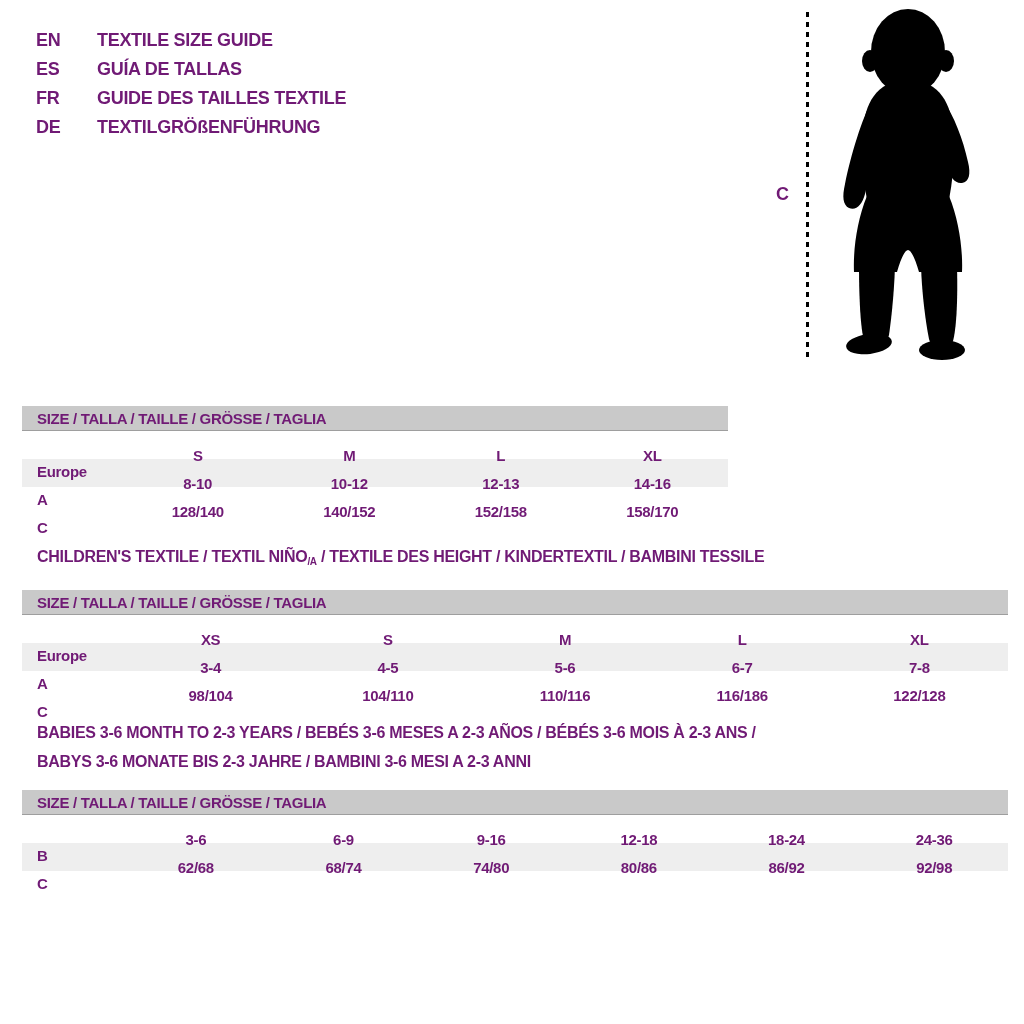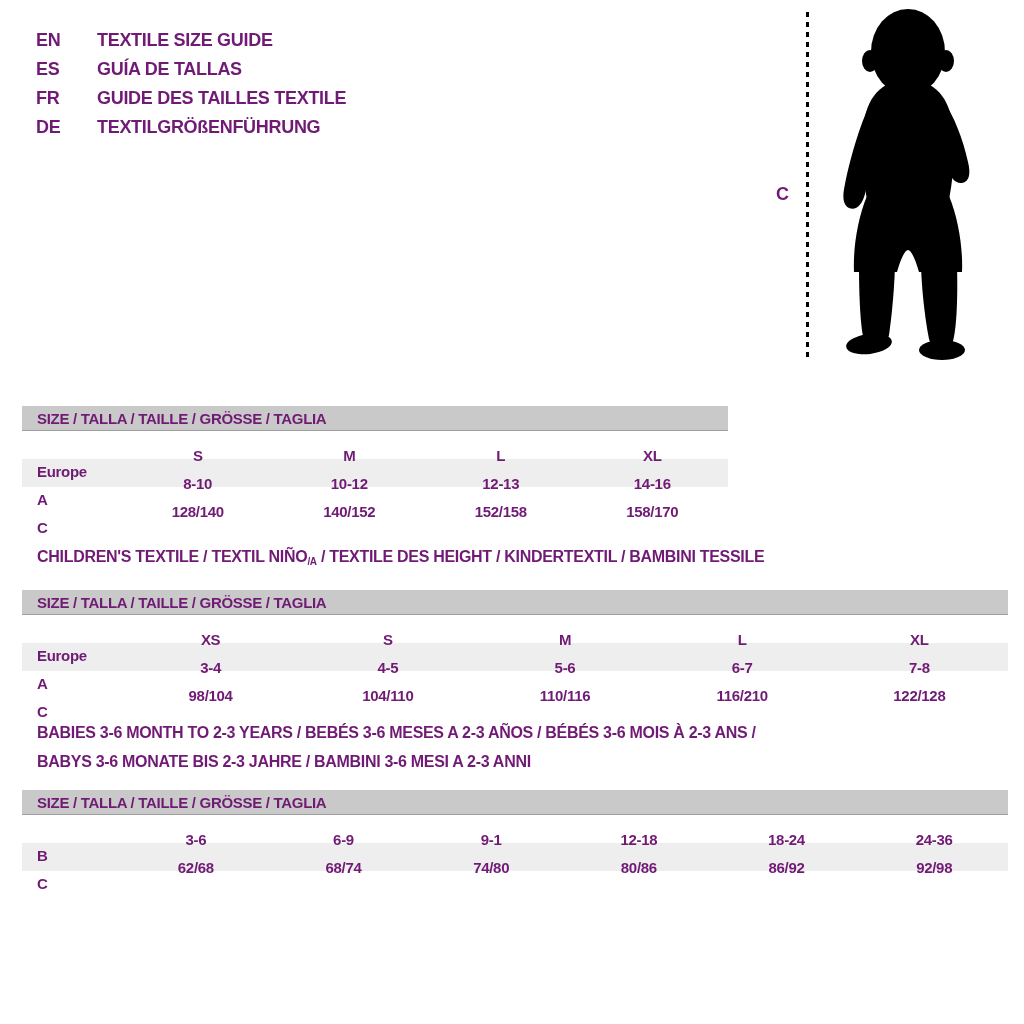--- a/index.html
+++ b/index.html
@@ -142,36 +142,36 @@
       <span class="cell">4-5</span>
       <span class="cell">5-6</span>
       <span class="cell">6-7</span>
       <span class="cell">7-8</span>
     </div>
     <div class="trow cols-5">
       <span class="rlabel">C</span>
       <span class="cell">98/104</span>
       <span class="cell">104/110</span>
       <span class="cell">110/116</span>
-      <span class="cell">116/210</span>
+      <span class="cell">116/186</span>
       <span class="cell">122/128</span>
     </div>
   </div>
 
   <div class="section-title" id="babies-title">
     <div>BABIES 3-6 MONTH TO 2-3 YEARS / BEBÉS 3-6 MESES A 2-3 AÑOS / BÉBÉS 3-6 MOIS À 2-3 ANS /</div>
     <div>BABYS 3-6 MONATE BIS 2-3 JAHRE / BAMBINI 3-6 MESI A 2-3 ANNI</div>
   </div>
   <div class="size-table" id="babies-table">
     <div class="thead">SIZE / TALLA / TAILLE / GRÖSSE / TAGLIA</div>
     <div class="trow cols-6">
       <span class="rlabel">B</span>
       <span class="cell">3-6</span>
       <span class="cell">6-9</span>
-      <span class="cell">9-1</span>
+      <span class="cell">9-16</span>
       <span class="cell">12-18</span>
       <span class="cell">18-24</span>
       <span class="cell">24-36</span>
     </div>
     <div class="trow cols-6 alt">
       <span class="rlabel">C</span>
       <span class="cell">62/68</span>
       <span class="cell">68/74</span>
       <span class="cell">74/80</span>
       <span class="cell">80/86</span>

